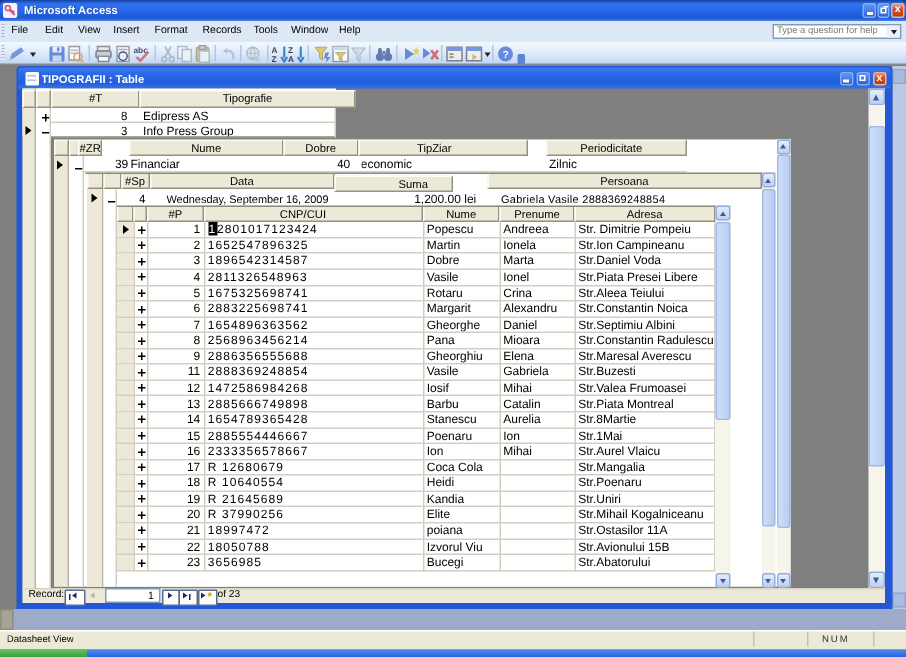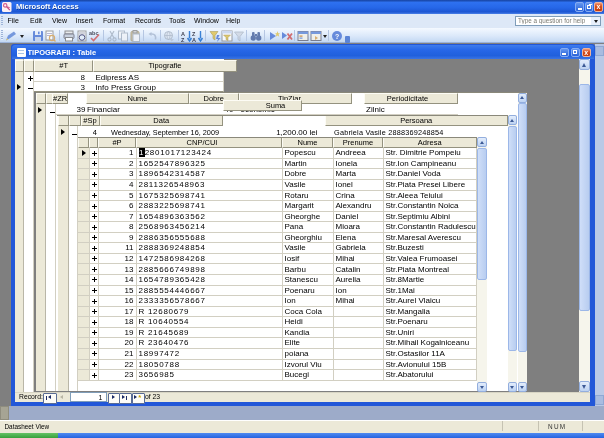--- a/index.html
+++ b/index.html
@@ -249,21 +249,21 @@
     <div class="a" style="left:127.5px;top:0">Zilnic</div>
   </div>
 <div class="a" style="left:56px;top:114px;width:402px;height:1px;background:#d2cfc2"></div>
 <div class="tL" style="left:38px;top:106.8px;border-width:3.2px 0 3.2px 4.5px;border-left-color:#000"></div>
 <div class="a" style="left:49.5px;top:107.5px"><i class="mn"></i></div>
 
 <div class="a hd" style="left:57.5px;top:115.2px;width:11px;height:11.3px;box-sizing:border-box"></div>
 <div class="a hd" style="left:68.5px;top:115.2px;width:12px;height:11.3px;box-sizing:border-box"></div>
 <div class="a hd" style="left:80.5px;top:115.2px;width:19px;height:11.3px;box-sizing:border-box;line-height:9.5px">#Sp</div>
 <div class="a hd" style="left:99.5px;top:115.2px;width:123.5px;height:11.3px;box-sizing:border-box;line-height:9.5px">Data</div>
-<div class="a hd" style="left:223px;top:100px;width:79px;height:11.3px;box-sizing:border-box;line-height:9.5px;text-indent:26px">Suma</div>
+<div class="a hd" style="left:223px;top:117px;width:79px;height:11.3px;box-sizing:border-box;line-height:9.5px;text-indent:26px">Suma</div>
 <div class="a hd" style="left:324.5px;top:115.2px;width:183.5px;height:11.3px;box-sizing:border-box;line-height:9.5px">Persoana</div>
 <div class="a" style="left:81px;top:127.8px;width:427px;height:9.6px">
     <div class="a" style="right:411px;top:0">4</div>
     <div class="a" style="right:289px;top:0.5px;font-size:7.3px">Wednesday, September 16, 2009</div>
     <div class="a" style="right:190.5px;top:0">1,200.00 lei</div>
     <div class="a" style="left:253px;top:0.5px;font-size:7.3px;letter-spacing:0.2px">Gabriela Vasile 2888369248854</div>
   </div>
 <div class="tL" style="left:61px;top:129.4px;border-width:3.2px 0 3.2px 4.5px;border-left-color:#000"></div>
 <div class="a" style="left:71.5px;top:130px"><i class="mn"></i></div>
 
@@ -449,21 +449,21 @@
           <td class="num">19</td>
           <td>R 21645689</td>
           <td>Kandia</td>
           <td></td>
           <td>Str.Uniri</td>
         </tr>
 <tr>
           <td class="sel"></td>
           <td class="exp"><i class="pl"></i></td>
           <td class="num">20</td>
-          <td>R 23640476</td>
+          <td>R 37990256</td>
           <td>Elite</td>
           <td></td>
           <td>Str.Mihail Kogalniceanu</td>
         </tr>
 <tr>
           <td class="sel"></td>
           <td class="exp"><i class="pl"></i></td>
           <td class="num">21</td>
           <td>18997472</td>
           <td>poiana</td>

